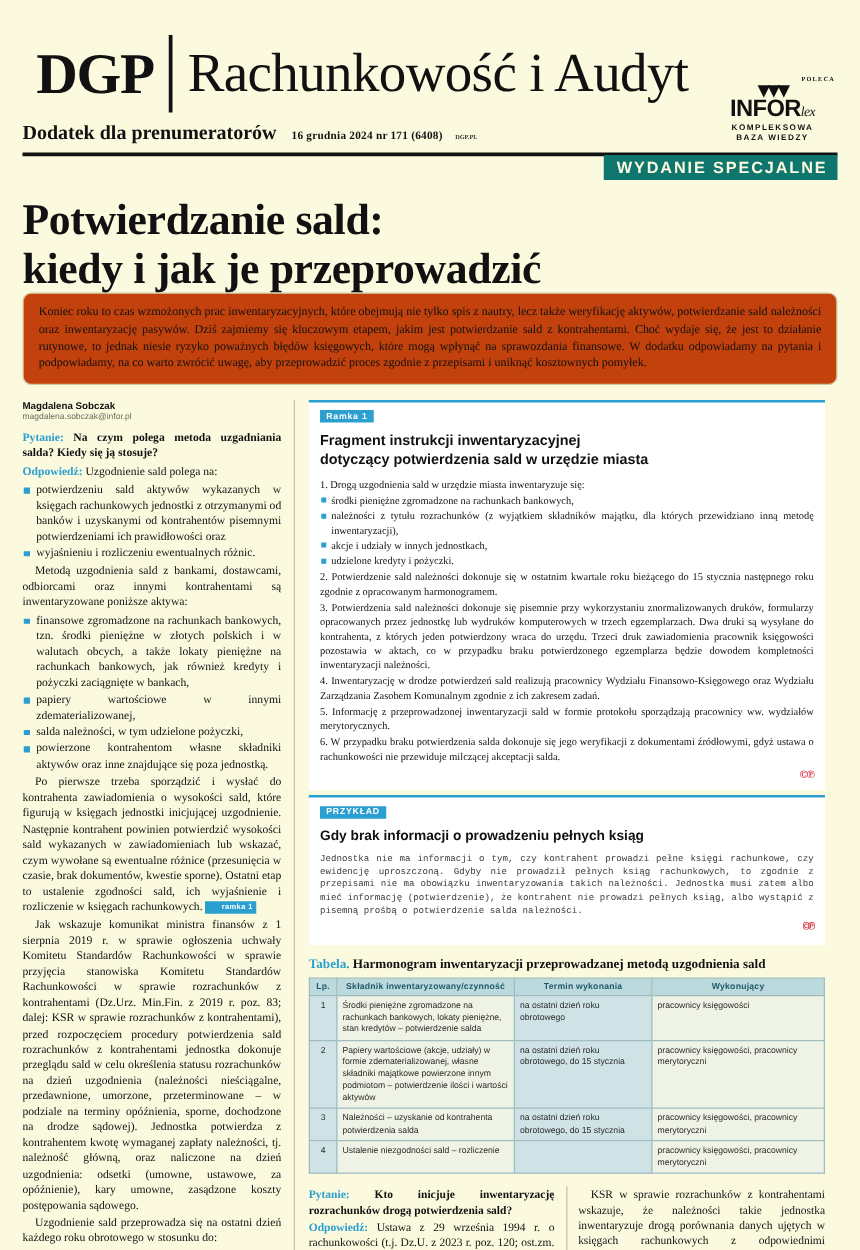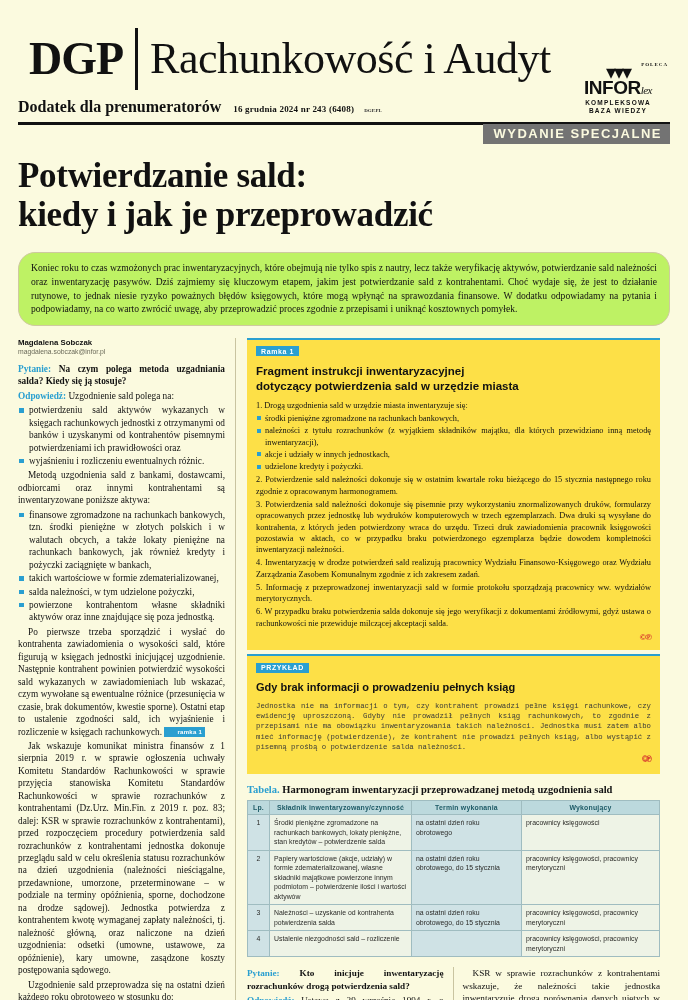--- a/index.html
+++ b/index.html
@@ -48,39 +48,39 @@
   .poleca { font-size:5px; font-weight:bold; letter-spacing:1px; text-align:right; margin-right:2px; }
   .eagle { font-size:20px; line-height:10px; letter-spacing:-2px; }
   .infor-word { font-family:"Liberation Sans", sans-serif; font-weight:bold; font-size:19px; letter-spacing:-0.5px; }
   .infor-word i { font-size:11px; font-weight:normal; font-family:"Liberation Serif", serif; }
   .infor-sub { font-family:"Liberation Sans", sans-serif; font-weight:bold; font-size:6.5px; letter-spacing:1.2px; line-height:8px; }
 
   .rule-row { position:relative; margin-top:6px; height:20px; }
   .rule-row .hr { border-top:3px solid #111; width:100%; }
   .wydanie {
     position:absolute; right:0; top:2px;
-    background:#737373; color:#fbfadf;
+    background:#0f766e; color:#fbfadf;
     font-family:"Liberation Sans", sans-serif;
     font-weight:bold; font-size:13px; letter-spacing:1.5px;
     padding:2px 8px 3px 10px;
   }
 
   
   .headline {
     font-family:"Liberation Serif", serif;
     font-size:35px; font-weight:bold; line-height:1.12;
     margin-top:14px; letter-spacing:-0.3px;
   }
 
   
   .lead {
-    margin-top:18px;
-    background:#bef264;
+    margin-top:0;
+    background:#c2410c;
     border:1px solid #cfc9a0;
-    border-radius:17px;
+    border-radius:7px;
     padding:8px 12px 9px 12px;
     font-size:9.6px; line-height:1.42; text-align:justify;
   }
 
   
   .main { display:flex; margin-top:12px; }
   .col-left { width:218px; padding-right:10px; border-right:1px solid #c9c4a0; }
   .col-right { width:424px; padding-left:11px; }
 
   .byline-name { font-family:"Liberation Sans", sans-serif; font-weight:bold; font-size:7.8px; }
@@ -104,21 +104,21 @@
   }
   .ref-tag {
     display:inline-block; background:#2a9fd0; color:#fff;
     font-family:"Liberation Sans", sans-serif;
     font-size:6px; font-weight:bold; padding:1px 3px;
     vertical-align:1px; letter-spacing:0.3px;
   }
 
   
   .box-green {
-    background:#fde047; border-top:2px solid #2a9fd0;
+    background:#ffffff; border-top:2px solid #2a9fd0;
     padding:0 9px 7px 9px; position:relative;
   }
   .box-tag {
     display:inline-block; background:#2a9fd0; color:#fff;
     font-family:"Liberation Sans", sans-serif;
     font-size:7px; font-weight:bold; letter-spacing:0.6px;
     padding:1.5px 5px; margin-top:0;
   }
   .box-title {
     font-family:"Liberation Sans", sans-serif; font-weight:bold;
@@ -177,21 +177,21 @@
 <div class="page">
 
   <div class="masthead">
     <div class="logo-dgp">DGP</div>
     <div class="logo-divider"></div>
     <div class="logo-title">Rachunkowość i Audyt</div>
   </div>
 
   <div class="sub-row">
     <div class="sub-title">Dodatek dla prenumeratorów</div>
-    <div class="sub-date">16 grudnia 2024 nr 243 (6408)</div>
+    <div class="sub-date">16 grudnia 2024 nr 171 (6408)</div>
     <div class="sub-tag">DGP.PL</div>
   </div>
 
   <div class="infor-block">
     <div class="poleca">POLECA</div>
     <div class="eagle">▾▾▾</div>
     <div class="infor-word"><span>INFOR</span><i>lex</i></div>
     <div class="infor-sub">KOMPLEKSOWA</div>
     <div class="infor-sub">BAZA WIEDZY</div>
   </div>
@@ -223,21 +223,21 @@
           <span class="a-label">Odpowiedź:</span>
           <span>Uzgodnienie sald polega na:</span>
         </p>
         <ul class="sq">
           <li>potwierdzeniu sald aktywów wykazanych w księgach rachunkowych jednostki z otrzymanymi od banków i uzyskanymi od kontrahentów pisemnymi potwierdzeniami ich prawidłowości oraz</li>
           <li>wyjaśnieniu i rozliczeniu ewentualnych różnic.</li>
         </ul>
         <p class="ind">Metodą uzgodnienia sald z bankami, dostawcami, odbiorcami oraz innymi kontrahentami są inwentaryzowane poniższe aktywa:</p>
         <ul class="sq">
           <li>finansowe zgromadzone na rachunkach bankowych, tzn. środki pieniężne w złotych polskich i w walutach obcych, a także lokaty pieniężne na rachunkach bankowych, jak również kredyty i pożyczki zaciągnięte w bankach,</li>
-          <li>takich wartościowe w formie zdematerializowanej,</li>
+          <li>papiery wartościowe w innymi zdematerializowanej,</li>
           <li>salda należności, w tym udzielone pożyczki,</li>
           <li>powierzone kontrahentom własne składniki aktywów oraz inne znajdujące się poza jednostką.</li>
         </ul>
         <p class="ind"><span>Po pierwsze trzeba sporządzić i wysłać do kontrahenta zawiadomienia o wysokości sald, które figurują w księgach jednostki inicjującej uzgodnienie. Następnie kontrahent powinien potwierdzić wysokości sald wykazanych w zawiadomieniach lub wskazać, czym wywołane są ewentualne różnice (przesunięcia w czasie, brak dokumentów, kwestie sporne). Ostatni etap to ustalenie zgodności sald, ich wyjaśnienie i rozliczenie w księgach rachunkowych.</span> <span class="ref-tag">ramka 1</span></p>
         <p class="ind">Jak wskazuje komunikat ministra finansów z 1 sierpnia 2019 r. w sprawie ogłoszenia uchwały Komitetu Standardów Rachunkowości w sprawie przyjęcia stanowiska Komitetu Standardów Rachunkowości w sprawie rozrachunków z kontrahentami (Dz.Urz. Min.Fin. z 2019 r. poz. 83; dalej: KSR w sprawie rozrachunków z kontrahentami), przed rozpoczęciem procedury potwierdzenia sald rozrachunków z kontrahentami jednostka dokonuje przeglądu sald w celu określenia statusu rozrachunków na dzień uzgodnienia (należności nieściągalne, przedawnione, umorzone, przeterminowane – w podziale na terminy opóźnienia, sporne, dochodzone na drodze sądowej). Jednostka potwierdza z kontrahentem kwotę wymaganej zapłaty należności, tj. należność główną, oraz naliczone na dzień uzgodnienia: odsetki (umowne, ustawowe, za opóźnienie), kary umowne, zasądzone koszty postępowania sądowego.</p>
         <p class="ind">Uzgodnienie sald przeprowadza się na ostatni dzień każdego roku obrotowego w stosunku do:</p>
         <ul class="sq">
           <li>środków pieniężnych zgromadzonych na rachunkach bankowych,</li>
 
         </ul>

